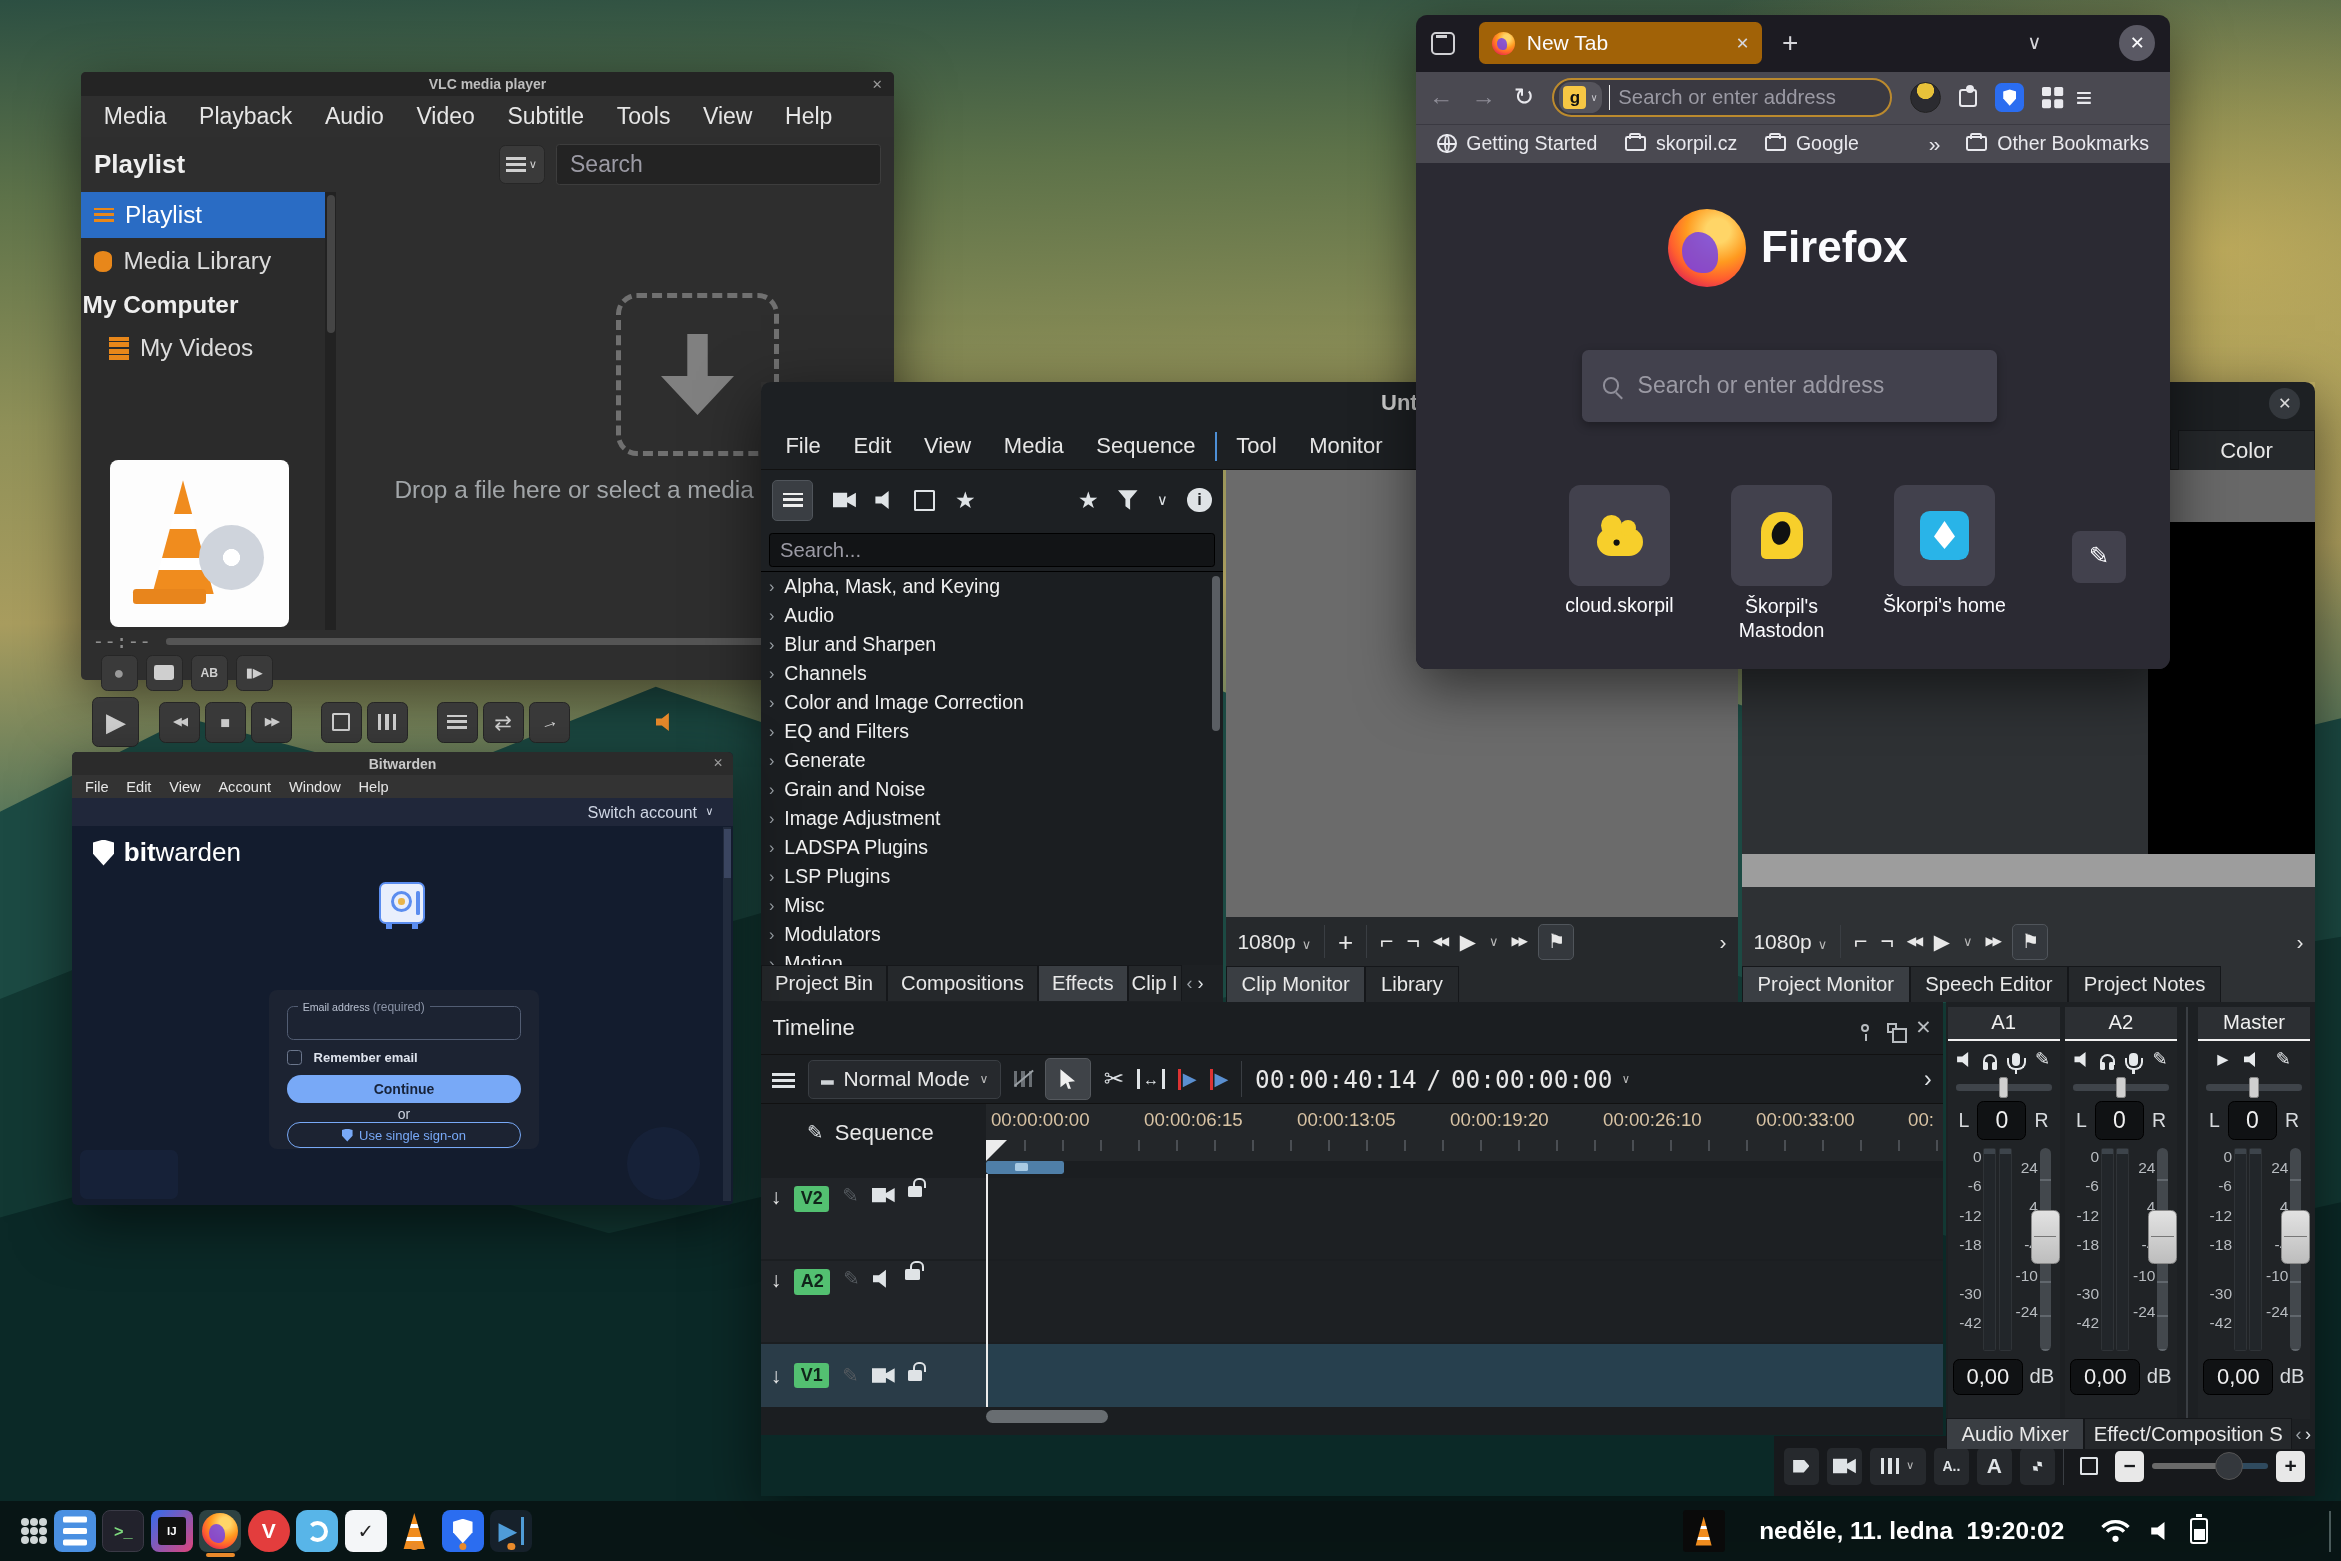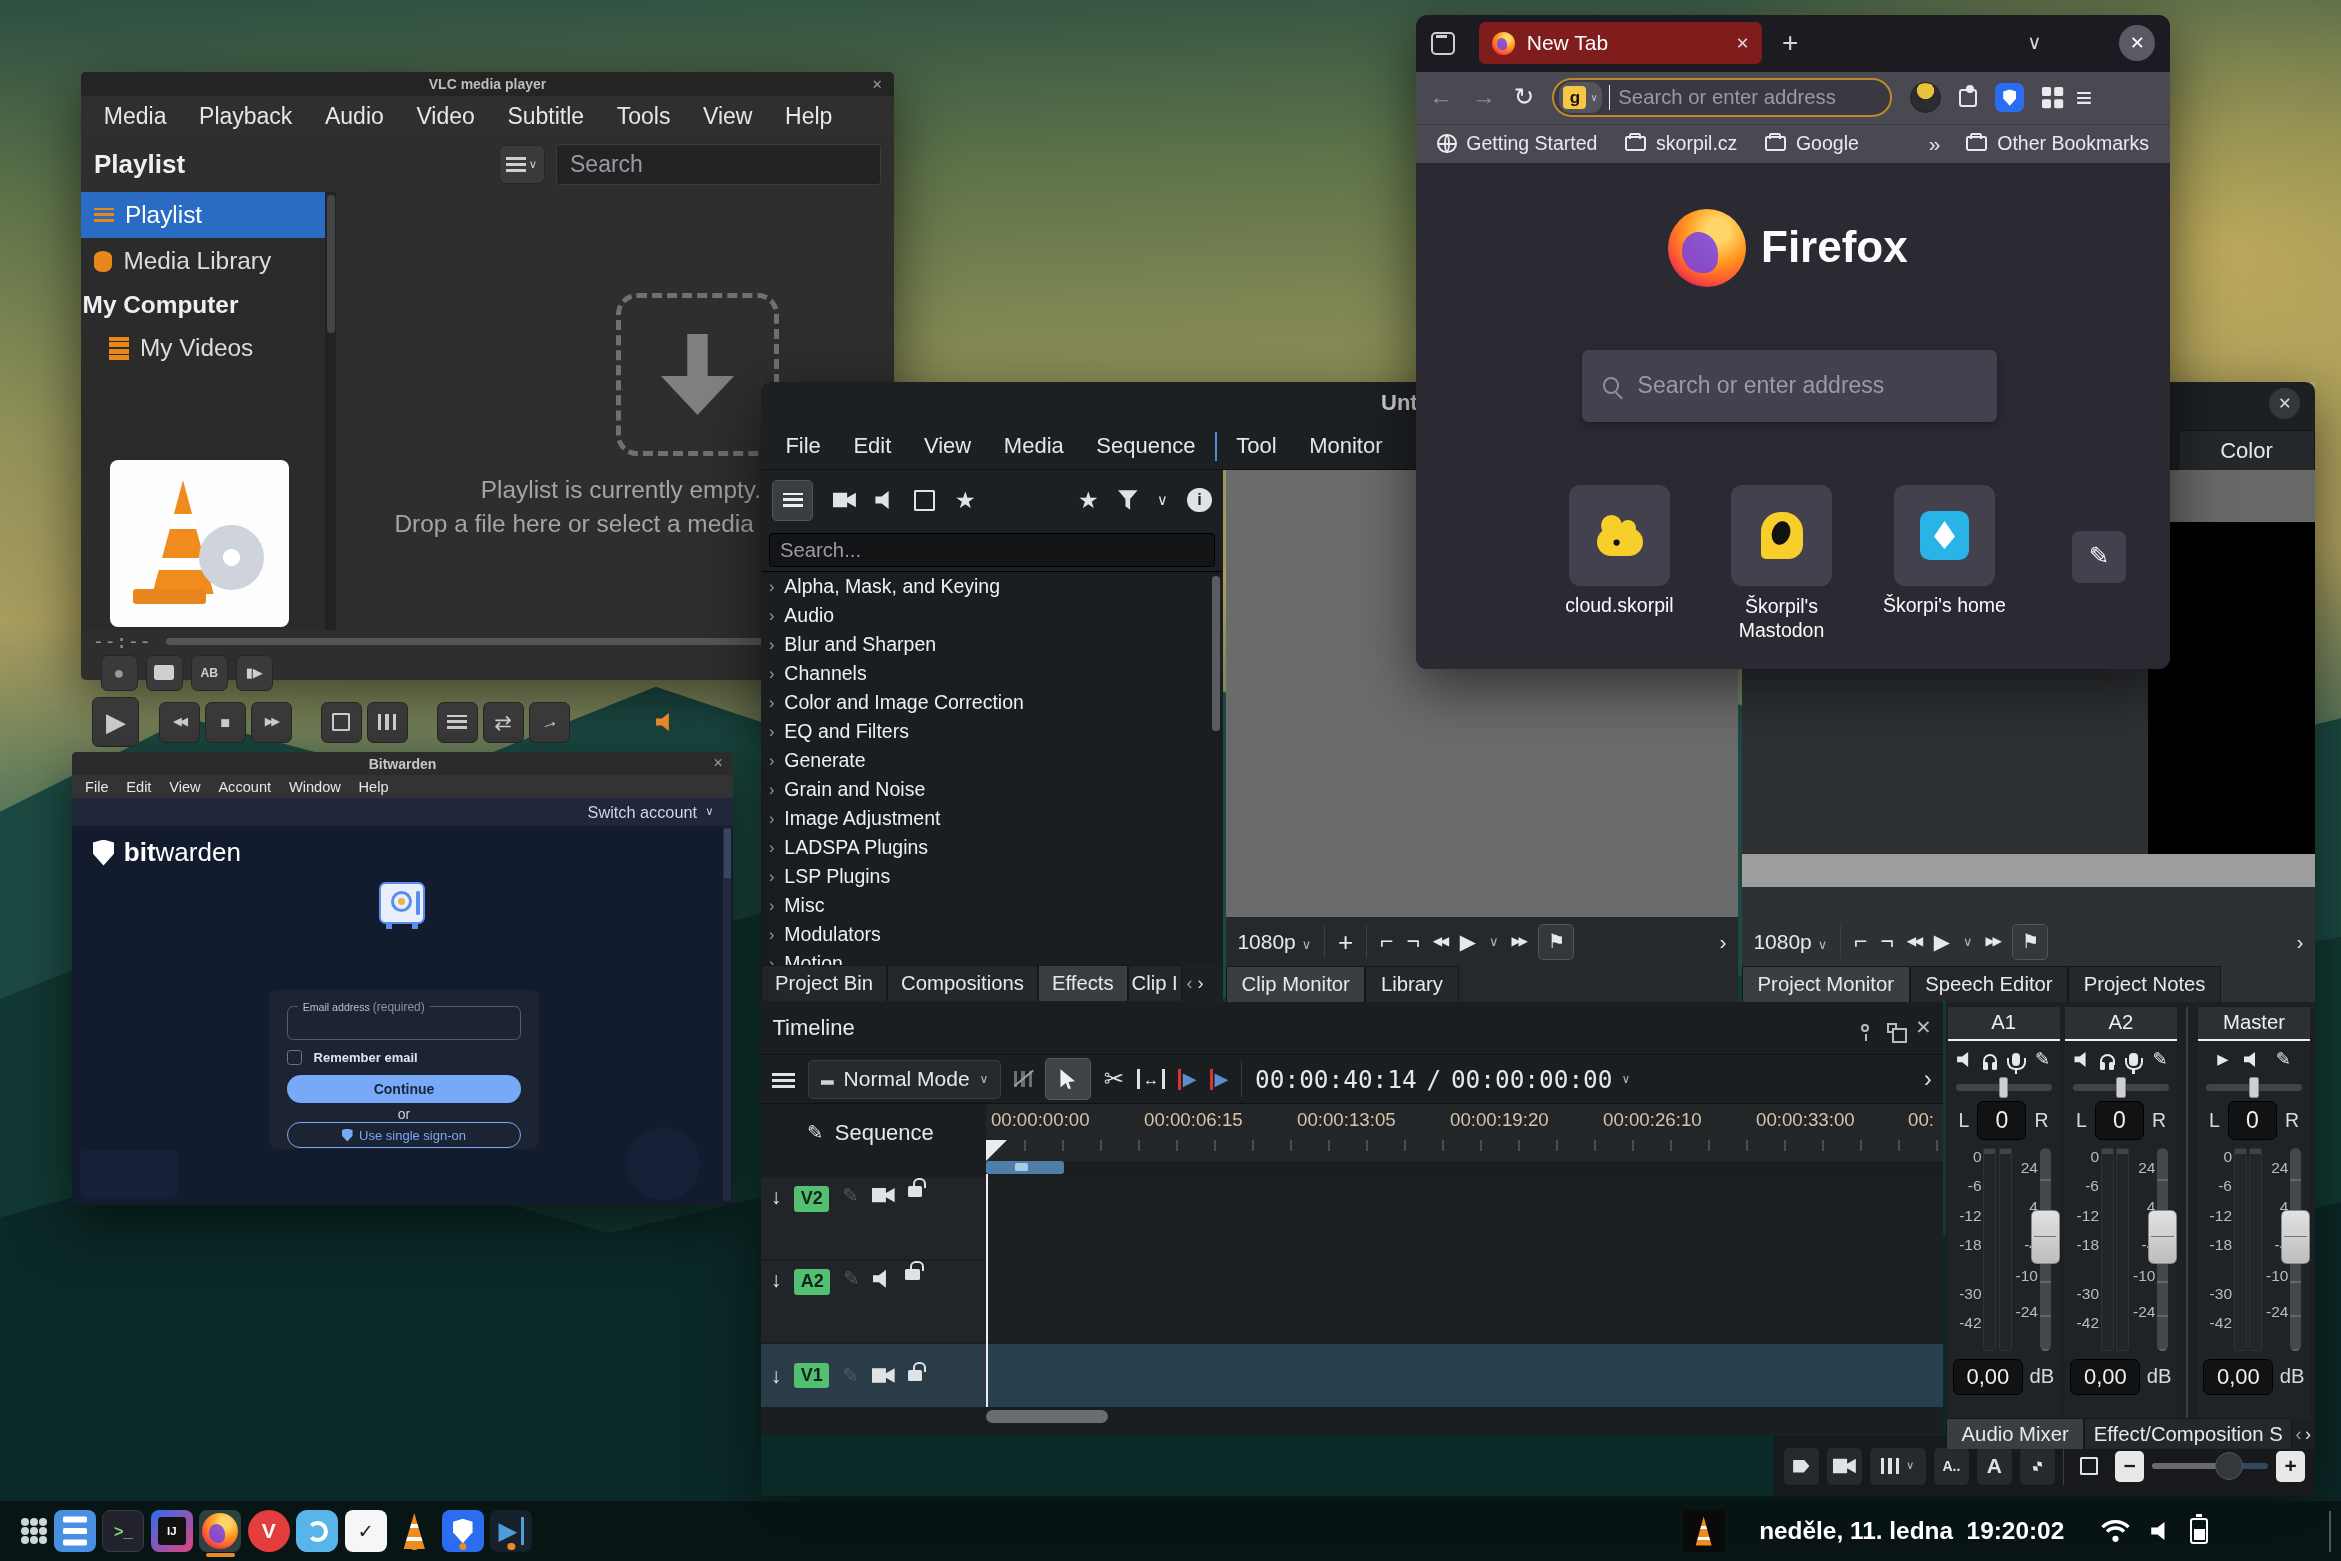--- a/index.html
+++ b/index.html
@@ -141,21 +141,20 @@
         <div style="position:absolute;left:23px;top:129px;width:73px;height:14.6px;background:#e8851c;border-radius:3.3px"></div>
       </div>
     </div>
     <div class="abs" style="left:244px;top:120px;width:11.4px;height:438px;background:#222">
         <div style="width:8.1px;margin:3.3px auto;height:138px;background:#454545;border-radius:4.1px"></div>
       </div>
     <div class="abs" style="left:255px;top:120px;width:558px;height:438px;background:#2e2e2e">
       <div style="position:absolute;left:280px;top:101px;width:163px;height:163px;border:5.7px dashed #707070;border-radius:21px"></div>
       <div style="position:absolute;left:325px;top:142px;width:73px;height:81px;background:#808080;clip-path:polygon(36% 0,64% 0,64% 52%,100% 52%,50% 100%,0 52%,36% 52%)"></div>
       <div style="position:absolute;left:24.4px;top:281px;width:521px;text-align:center;color:#a2a6a9;font-size:24.4px;line-height:34px">
-        <div>Playlist is currently empty.</div>
         <div style="white-space:nowrap">Drop a file here or select a media source f</div>
       </div>
     </div>
     <div class="abs row" style="left:0;top:558px;width:813px;height:23px;padding:0 11.4px;gap:14.6px">
       <span style="color:#8f8f8f;font-size:19.5px;font-family:'DejaVu Sans Mono',monospace">--:--</span>
       <div style="flex:1;height:6.5px;background:#555;border-radius:3.3px"></div>
     </div>
     <div class="abs row" style="left:0;top:581px;width:813px;height:39px;padding-left:19.5px;gap:8.1px">
       <div class="vbtn" style="width:37px;height:36px">
           <span class="g" style="font-size:18px;color:#9a9a9a">●</span>
@@ -751,21 +750,21 @@
     <div style="position:absolute;right:1.6px;top:75px;width:8.1px;height:374px;background:#222b3d">
         <span style="display:block;width:6.5px;height:49px;background:#3a4560;margin:1.6px auto 0"></span>
       </div>
   </section>
 
   <section class="win" style="left:1416px;top:14.6px;width:754px;height:654px;background:#1c1b22;border-radius:11.4px;overflow:hidden">
     <div class="abs row" style="left:0;top:0;width:754px;height:57px;padding:0 14.6px">
       <span style="width:24.4px;height:23px;border:2.4px solid #d0d0d4;border-radius:4.9px;position:relative">
           <span style="position:absolute;left:3.3px;top:1.6px;width:11.4px;height:2.4px;background:#d0d0d4"></span>
         </span>
-      <div class="row" style="margin-left:24.4px;width:283px;height:42px;background:#7f1d1d;border-radius:6.5px;padding:0 13px;gap:11.4px">
+      <div class="row" style="margin-left:24.4px;width:283px;height:42px;background:#a16207;border-radius:6.5px;padding:0 13px;gap:11.4px">
         <span class="foxball" style="width:23px;height:23px"></span>
         <span style="color:#fbfbfe;font-size:21px;flex:1">New Tab</span>
         <span class="g" style="color:#d5d5da;font-size:16.3px">✕</span>
       </div>
       <span class="g" style="color:#d5d5da;font-size:28px;margin-left:19.5px">+</span>
       <div style="flex:1"></div>
       <span class="g" style="color:#d5d5da;font-size:19.5px;margin-right:78px">∨</span>
       <div class="ibtn" style="width:36px;height:36px;border-radius:50%;background:#5a5964;color:#fbfbfe;font-size:18px">
           <span class="g">✕</span>
         </div>

